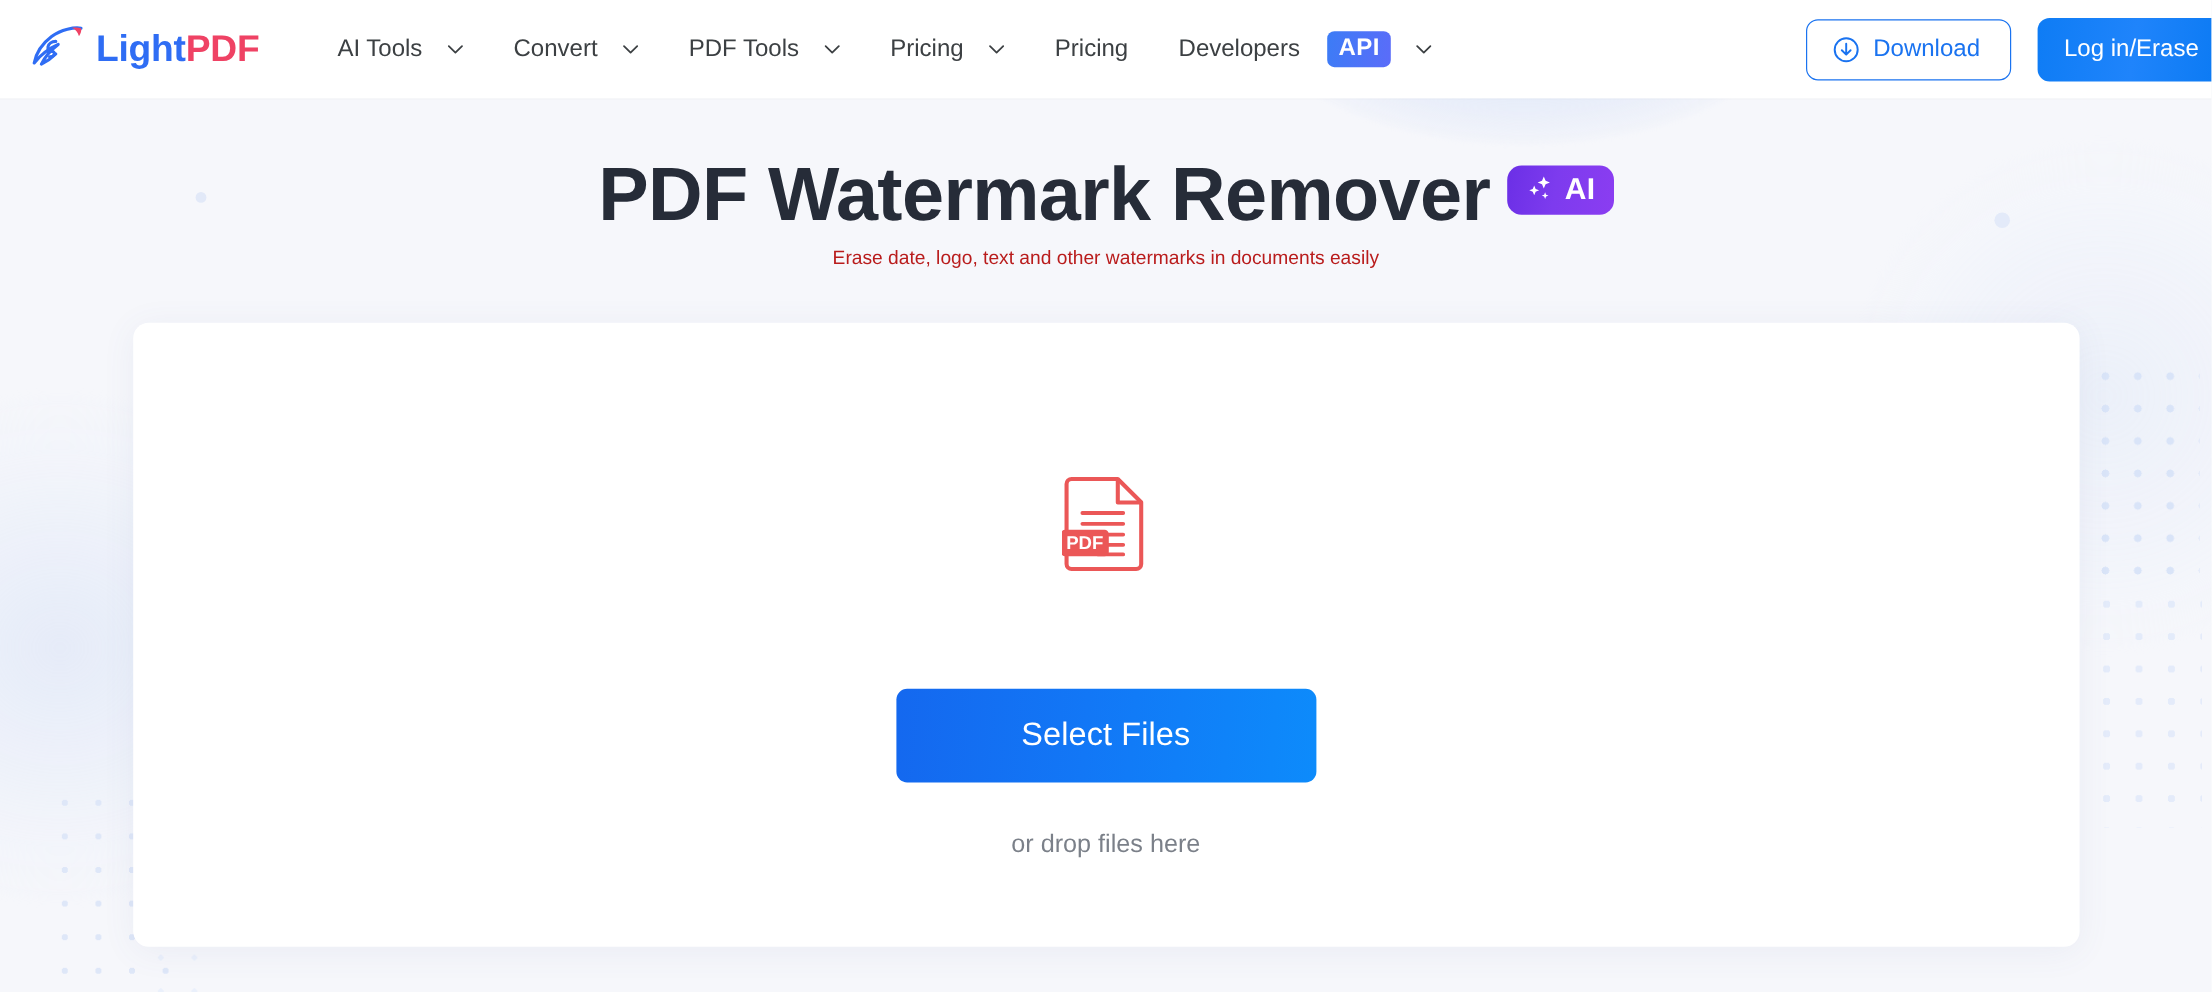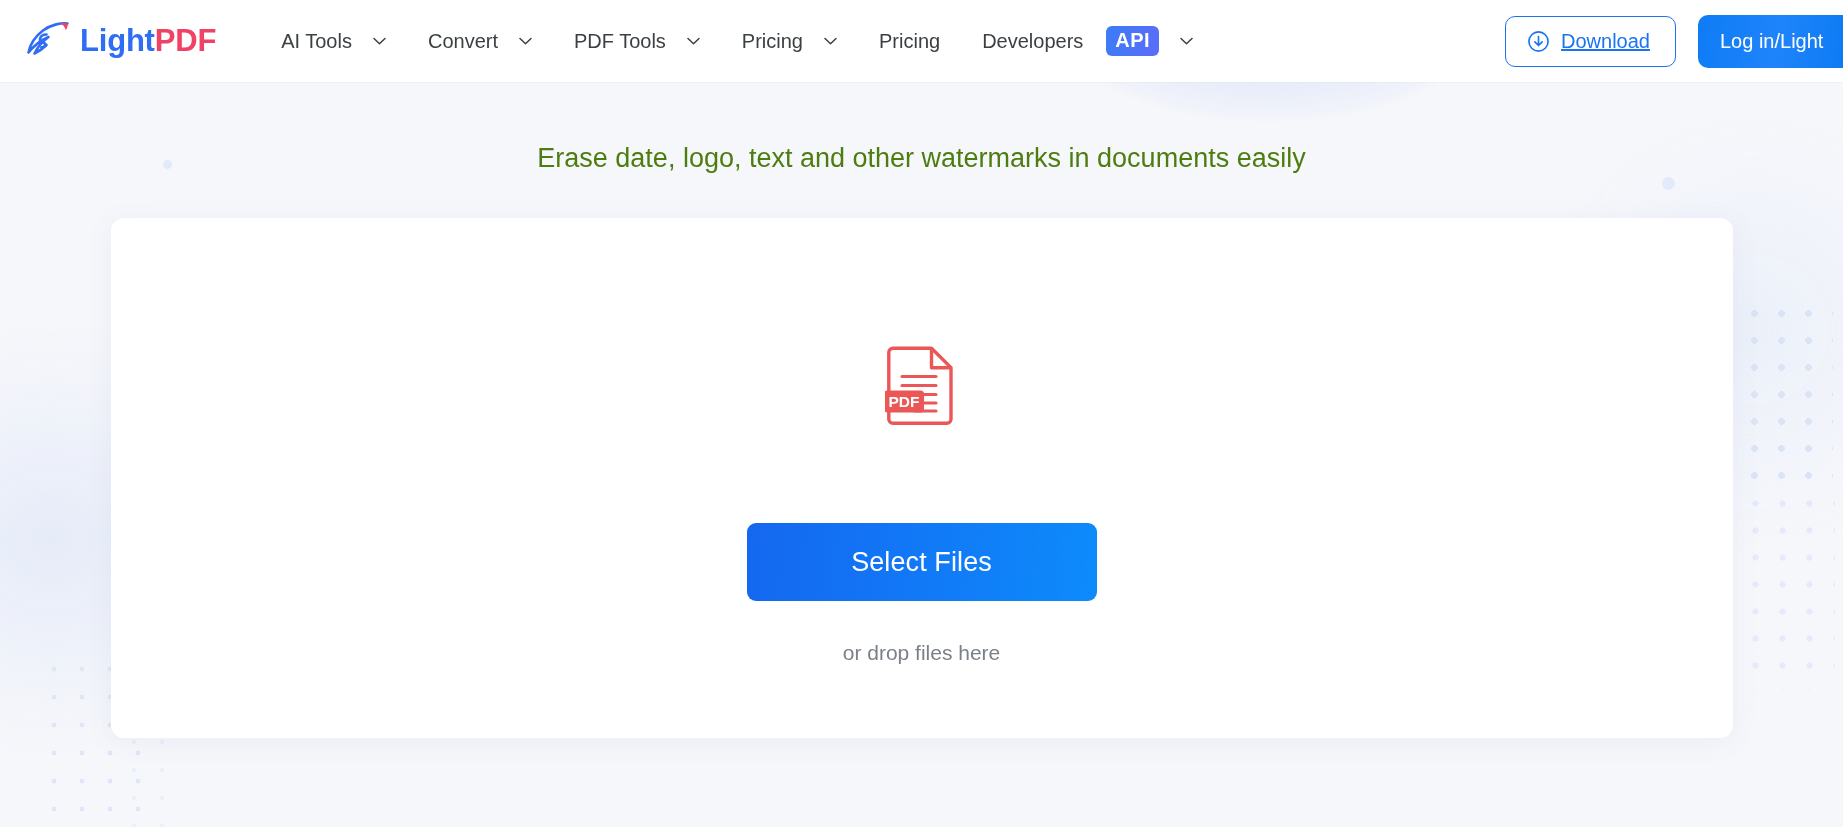--- a/index.html
+++ b/index.html
@@ -201,21 +201,20 @@
     align-items: center;
     gap: 11px;
     border: 1.6px solid #1a73f0;
     border-radius: 10px;
     background: #ffffff;
     color: #1a73f0;
     font-size: 20px;
     padding: 13px 25px 13px 21px;
     cursor: pointer;
     white-space: nowrap;
-    text-decoration: underline;
   }
 
   .dl-icon { width: 23px; height: 23px; display: block; flex-shrink: 0; }
 
   .btn-login {
     background: linear-gradient(98deg, #0e7cf5 0%, #1f84fb 55%, #0d7bf4 100%);
     color: #ffffff;
     font-size: 20px;
     border: none;
     border-radius: 10px 0 0 10px;
@@ -264,23 +263,23 @@
   }
   .ai-badge .ai-label {
     font-size: 25px;
     font-weight: 700;
     letter-spacing: 0.3px;
     line-height: 1;
   }
   .spark { width: 28px; height: 26px; display: block; }
 
   .subtitle {
-    margin-top: 19px;
-    font-size: 27px;
-    color: #4d7c0f;
+    margin-top: 6px;
+    font-size: 16px;
+    color: #b91c1c;
     font-weight: 400;
   }
 
   
   .card {
     position: relative;
     z-index: 5;
     margin: 44px auto 0;
     width: 1622px;
     min-height: 520px;
@@ -402,25 +401,38 @@
   <div class="header-actions">
     <div class="btn-download">
       <span>
         <svg class="dl-icon" viewBox="0 0 24 24" fill="none" xmlns="http://www.w3.org/2000/svg">
           <circle cx="12" cy="12" r="10" stroke="#1a73f0" stroke-width="1.7"></circle>
           <path d="M12 6.8v9.2M8.2 12.4L12 16.2l3.8-3.8" stroke="#1a73f0" stroke-width="1.7" stroke-linecap="round" stroke-linejoin="round"></path>
         </svg>
       </span>
       <span>Download</span>
     </div>
-    <button class="btn-login">Log in/Light</button>
+    <button class="btn-login">Log in/Erase</button>
   </div>
 </div>
 
 <div class="hero">
+  <div class="title-row">
+    <h1 class="page-title">PDF Watermark Remover</h1>
+    <span class="ai-badge">
+      <span>
+        <svg class="spark" viewBox="0 0 28 26" fill="none" xmlns="http://www.w3.org/2000/svg">
+          <path d="M17.5 2l1.5 3.6L22.6 7l-3.6 1.5L17.5 12 16 8.5 12.4 7 16 5.6 17.5 2z" fill="#ffffff"></path>
+          <path d="M9.5 9.5l1.2 2.9 2.9 1.2-2.9 1.2L9.5 17.7l-1.2-2.9L5.4 13.6l2.9-1.2L9.5 9.5z" fill="#ffffff"></path>
+          <path d="M18.6 15.2l.8 2 2 .8-2 .8-.8 2-.8-2-2-.8 2-.8.8-2z" fill="#ffffff"></path>
+        </svg>
+      </span>
+      <span class="ai-label">AI</span>
+    </span>
+  </div>
   <div class="subtitle">Erase date, logo, text and other watermarks in documents easily</div>
 </div>
 
 <div class="card">
 
   <span>
     <svg class="pdf-icon" viewBox="0 0 74 85" fill="none" xmlns="http://www.w3.org/2000/svg">
       <path d="M8 5.2h38.5L66 24.6V76a4.2 4.2 0 01-4.2 4.2H8A4.2 4.2 0 013.8 76V9.4A4.2 4.2 0 018 5.2z" stroke="#eb5757" stroke-width="3.4" stroke-linejoin="round" fill="#fff"></path>
       <path d="M46.5 5.5v19.2H65.7" stroke="#eb5757" stroke-width="3.4" stroke-linejoin="round" fill="none"></path>
       <path d="M17 33.5h34M17 42.5h34M30 51.5h21M30 60h21M30 68h21" stroke="#eb5757" stroke-width="3.2" stroke-linecap="round"></path>

